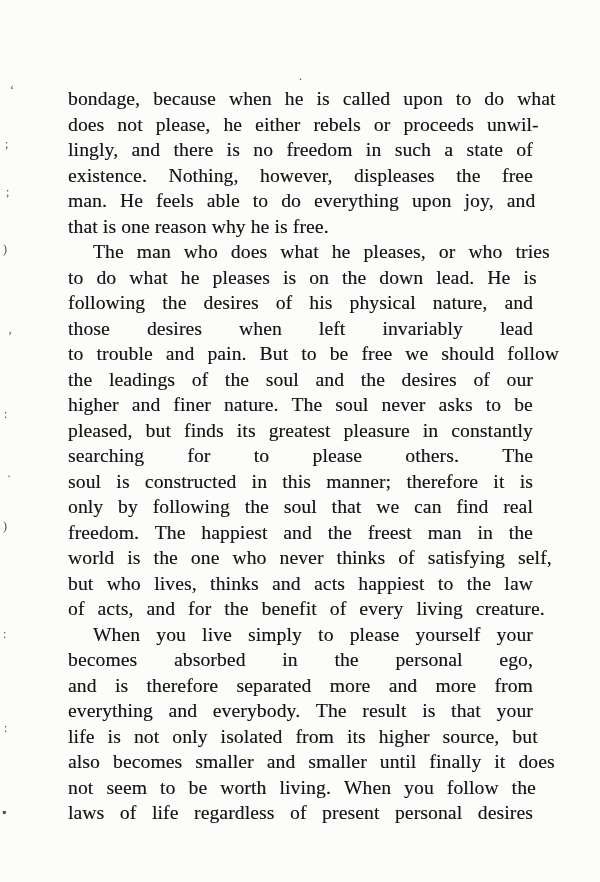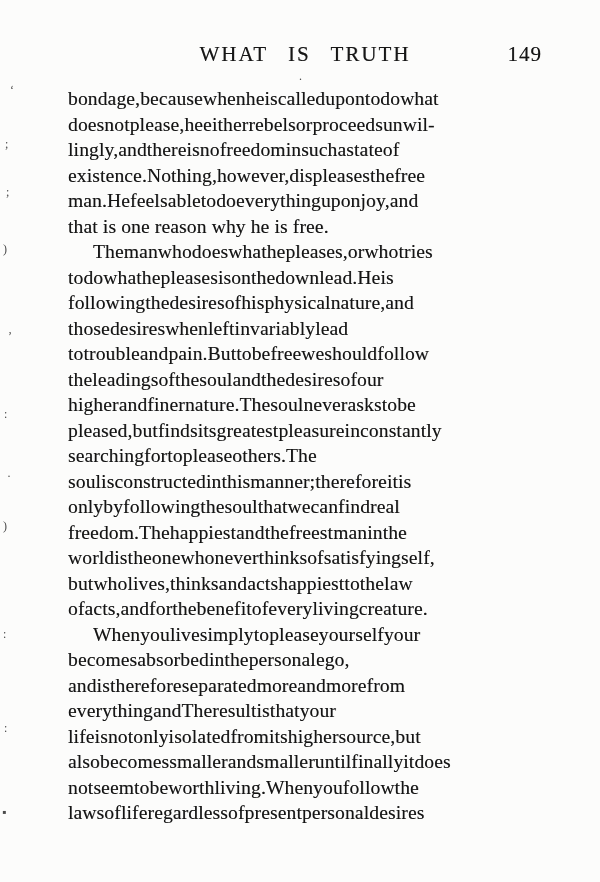--- a/index.html
+++ b/index.html
@@ -47,41 +47,38 @@
     letter-spacing: 0.15px;
     text-shadow: 0.3px 0.2px 0 rgba(20,20,20,0.45);
   }
   .line {
     height: 25.5px;
     line-height: 25.5px;
     white-space: nowrap;
   }
   .line.just {
     display: flex;
-    justify-content: flex-start;
+    justify-content: space-between;
+    gap: 13px;
   }
   .line.indent { padding-left: 25px; }
   
   .speck {
     position: absolute;
     font-size: 12px;
     line-height: 1;
     color: #2b2b2b;
     opacity: 0.85;
     text-shadow: none;
   }
 </style>
 </head>
 <body>
 
 <div class="page">
-  <header class="hdr">
-    <span class="hdr-title">WHAT IS TRUTH</span>
-    <span class="hdr-num">149</span>
-  </header>
 
   <main class="bodytext" id="bodytext">
       <div class="line just">
         <span>bondage,</span>
         <span>because</span>
         <span>when</span>
         <span>he</span>
         <span>is</span>
         <span>called</span>
         <span>upon</span>
@@ -327,20 +324,21 @@
         <span>therefore</span>
         <span>separated</span>
         <span>more</span>
         <span>and</span>
         <span>more</span>
         <span>from</span>
       </div>
       <div class="line just">
         <span>everything</span>
         <span>and</span>
+        <span>everybody.</span>
         <span>The</span>
         <span>result</span>
         <span>is</span>
         <span>that</span>
         <span>your</span>
       </div>
       <div class="line just">
         <span>life</span>
         <span>is</span>
         <span>not</span>

